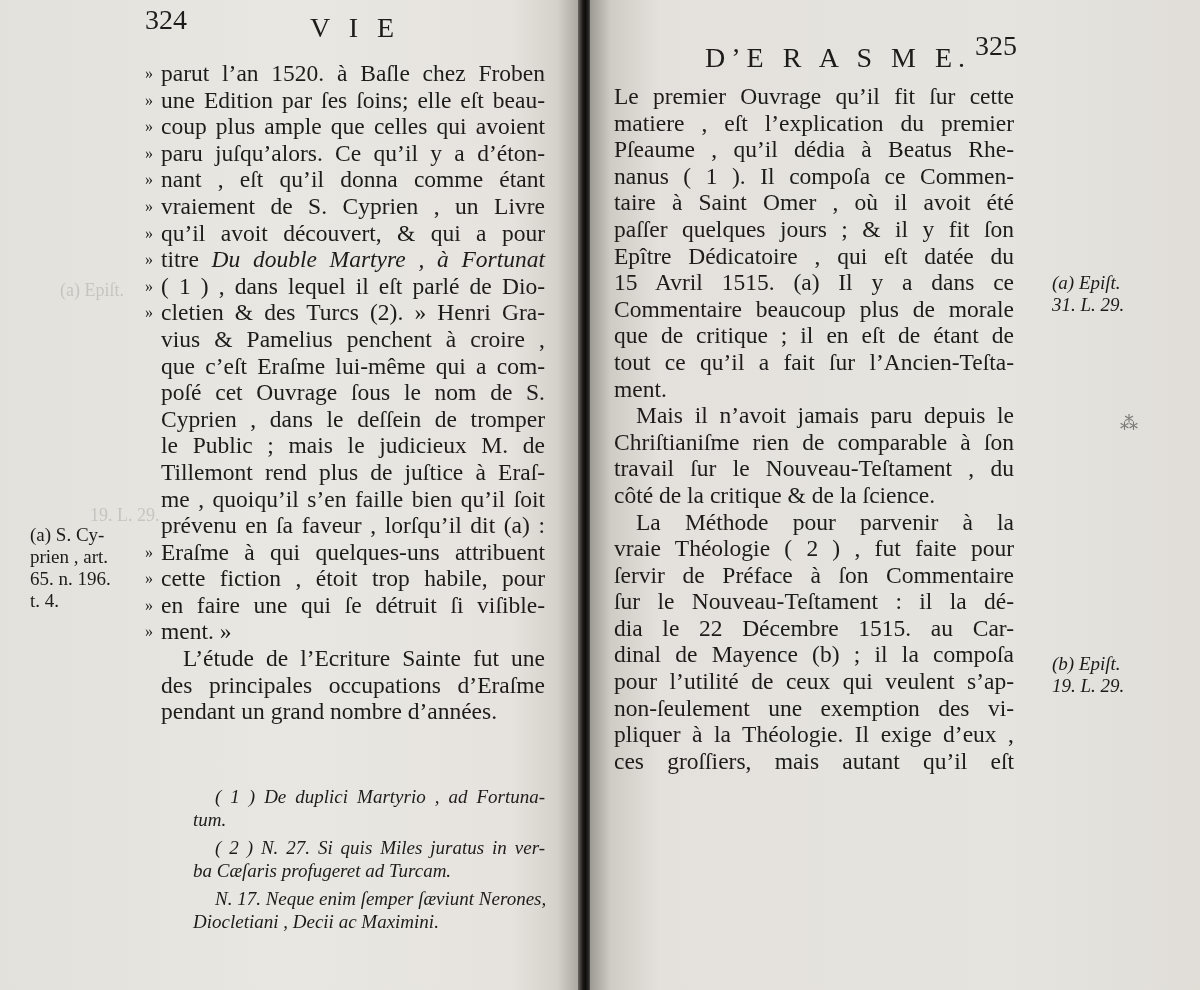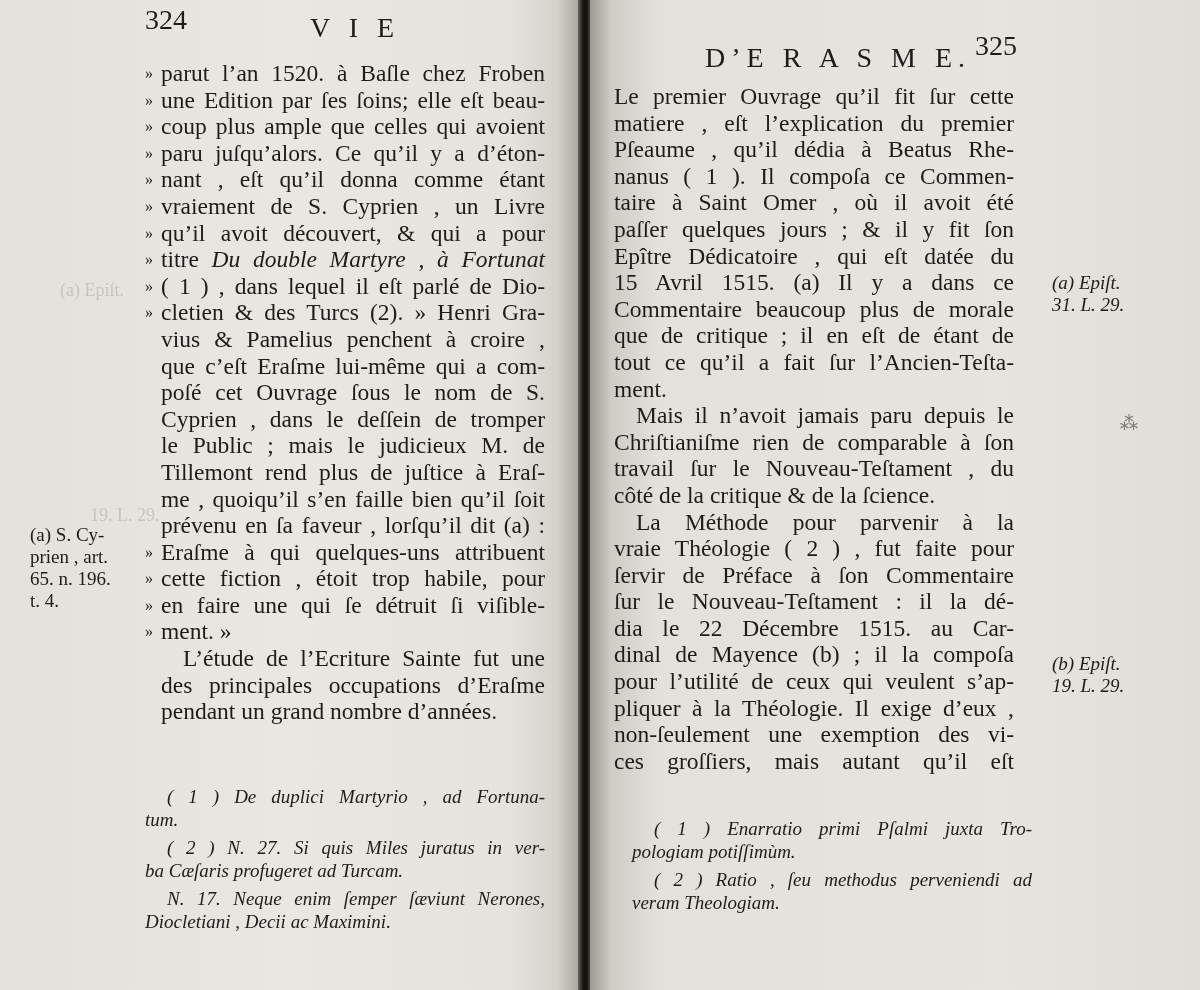--- a/index.html
+++ b/index.html
@@ -33,21 +33,21 @@
   .line { white-space: nowrap; display: block; height: 26.6px; }
   .line.justify { text-align: justify; text-align-last: justify; }
   .indent { padding-left: 22px; }
   .q { font-size: 16px; display: inline-block; width: 16px; vertical-align: 2px; }
   .it { font-style: italic; }
 
   .margin-note { position: absolute; font-size: 19px; line-height: 22px; }
   .margin-note .line { height: 22px; }
 
   .footnotes { position: absolute; font-size: 19px; line-height: 22.5px; font-style: italic; }
-  .footnotes .line { height: 22.5px; }
+  .footnotes .line { height: 22.5px; margin-left: 48px; }
   .fn-gap { height: 6px; }
 
   .bleed { position: absolute; color: rgba(60,58,55,0.18); font-size: 18px; }
   .smudge { position: absolute; color: rgba(40,38,36,0.55); font-size: 18px; }
 </style>
 </head>
 <body>
 
 <div class="spread">
 
@@ -128,37 +128,30 @@
         <span class="line justify"><span>Chriſtianiſme rien de comparable à ſon</span></span>
         <span class="line justify"><span>travail ſur le Nouveau-Teſtament , du</span></span>
         <span class="line"><span>côté de la critique &amp; de la ſcience.</span></span>
         <span class="line justify indent"><span>La Méthode pour parvenir à la</span></span>
         <span class="line justify"><span>vraie Théologie ( 2 ) , fut faite pour</span></span>
         <span class="line justify"><span>ſervir de Préface à ſon Commentaire</span></span>
         <span class="line justify"><span>ſur le Nouveau-Teſtament : il la dé-</span></span>
         <span class="line justify"><span>dia le 22 Décembre 1515. au Car-</span></span>
         <span class="line justify"><span>dinal de Mayence (b) ; il la compoſa</span></span>
         <span class="line justify"><span>pour l’utilité de ceux qui veulent s’ap-</span></span>
+        <span class="line justify"><span>non-ſeulement une exemption des vi-</span></span>
         <span class="line justify"><span>pliquer à la Théologie. Il exige d’eux ,</span></span>
-        <span class="line justify"><span>non-ſeulement une exemption des vi-</span></span>
         <span class="line justify"><span>ces groſſiers,  mais autant  qu’il eſt</span></span>
       </div>
 
     <div class="margin-note" id="right-margin-a" style="left:462px;top:272px;width:120px;font-style:italic;">
         <span class="line">(a) Epiſt.</span>
         <span class="line">31. L. 29.</span>
       </div>
     <div class="margin-note" id="right-margin-b" style="left:462px;top:653px;width:120px;font-style:italic;">
         <span class="line">(b) Epiſt.</span>
         <span class="line">19. L. 29.</span>
       </div>
 
     <span class="smudge" style="left:530px;top:412px;">⁂</span>
 
-    <div class="footnotes" id="right-fn" style="left:42px;top:818px;width:400px;">
-        <span class="line justify indent">( 1 ) Enarratio primi Pſalmi juxta Tro-</span>
-        <span class="line">pologiam potiſſimùm.</span>
-        <div class="fn-gap"></div>
-        <span class="line justify indent">( 2 ) Ratio , ſeu methodus perveniendi ad</span>
-        <span class="line">veram Theologiam.</span>
-      </div>
   </div>
 </div>
 
 </body></html>

